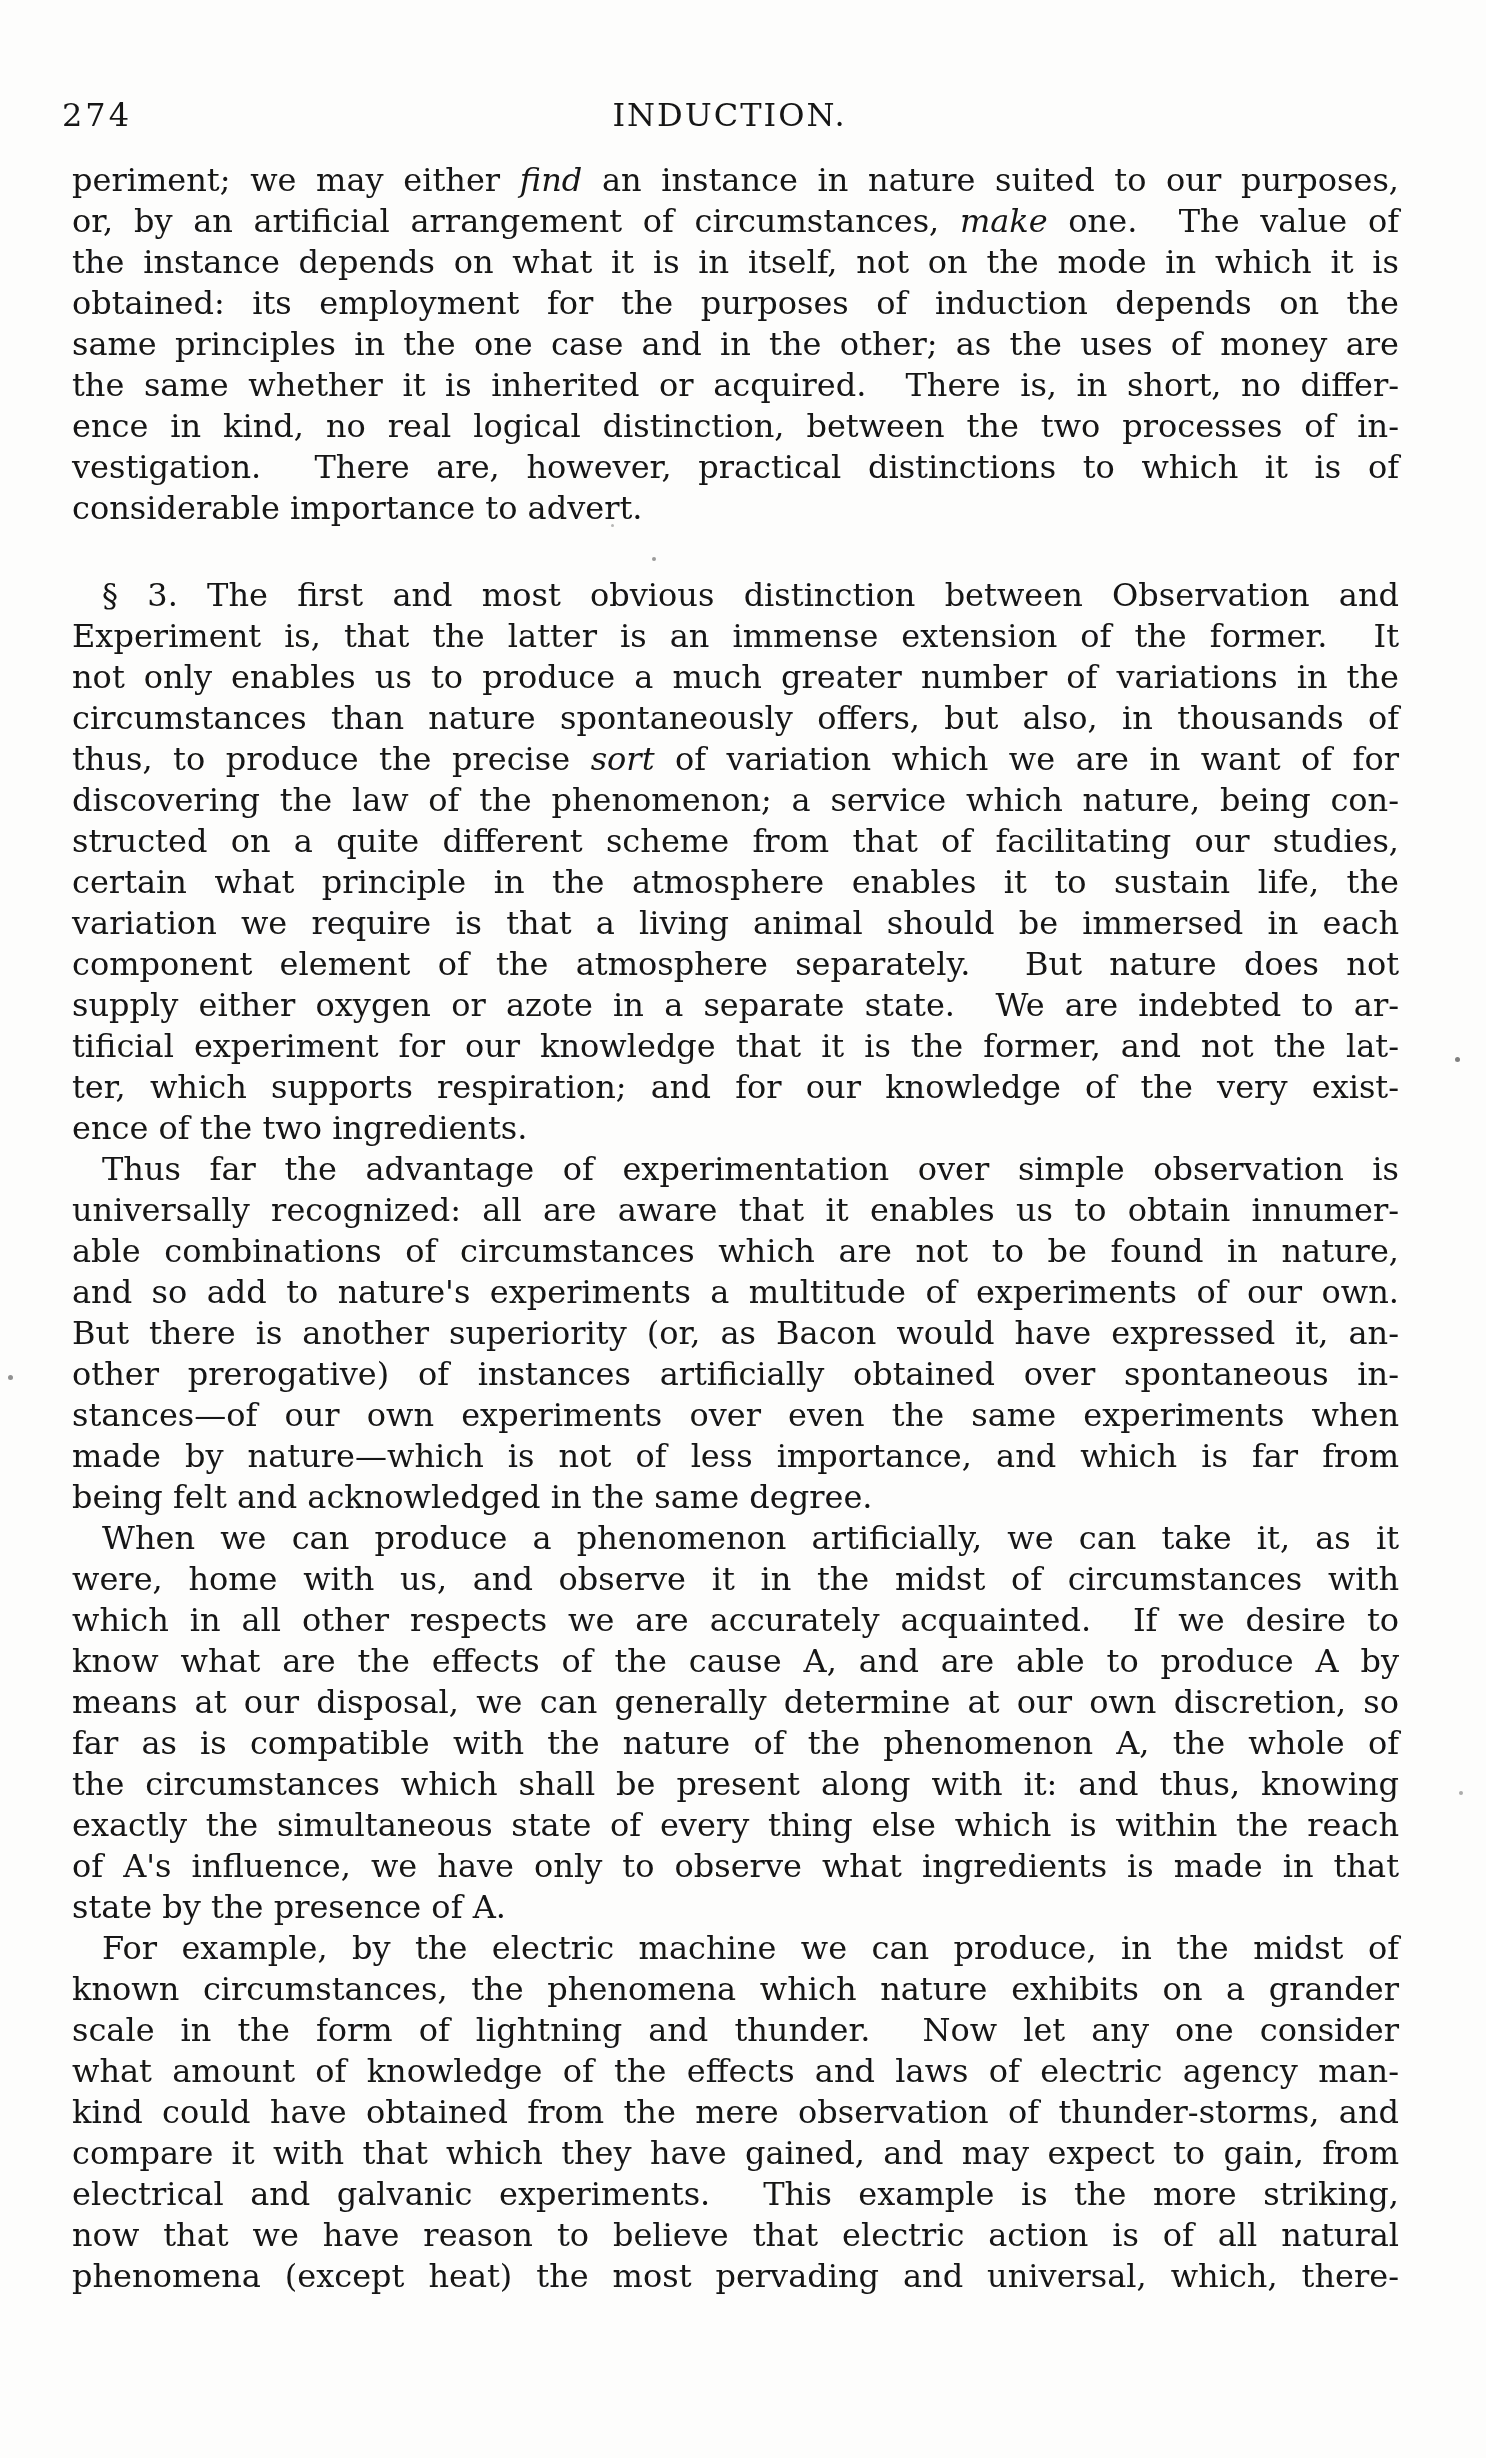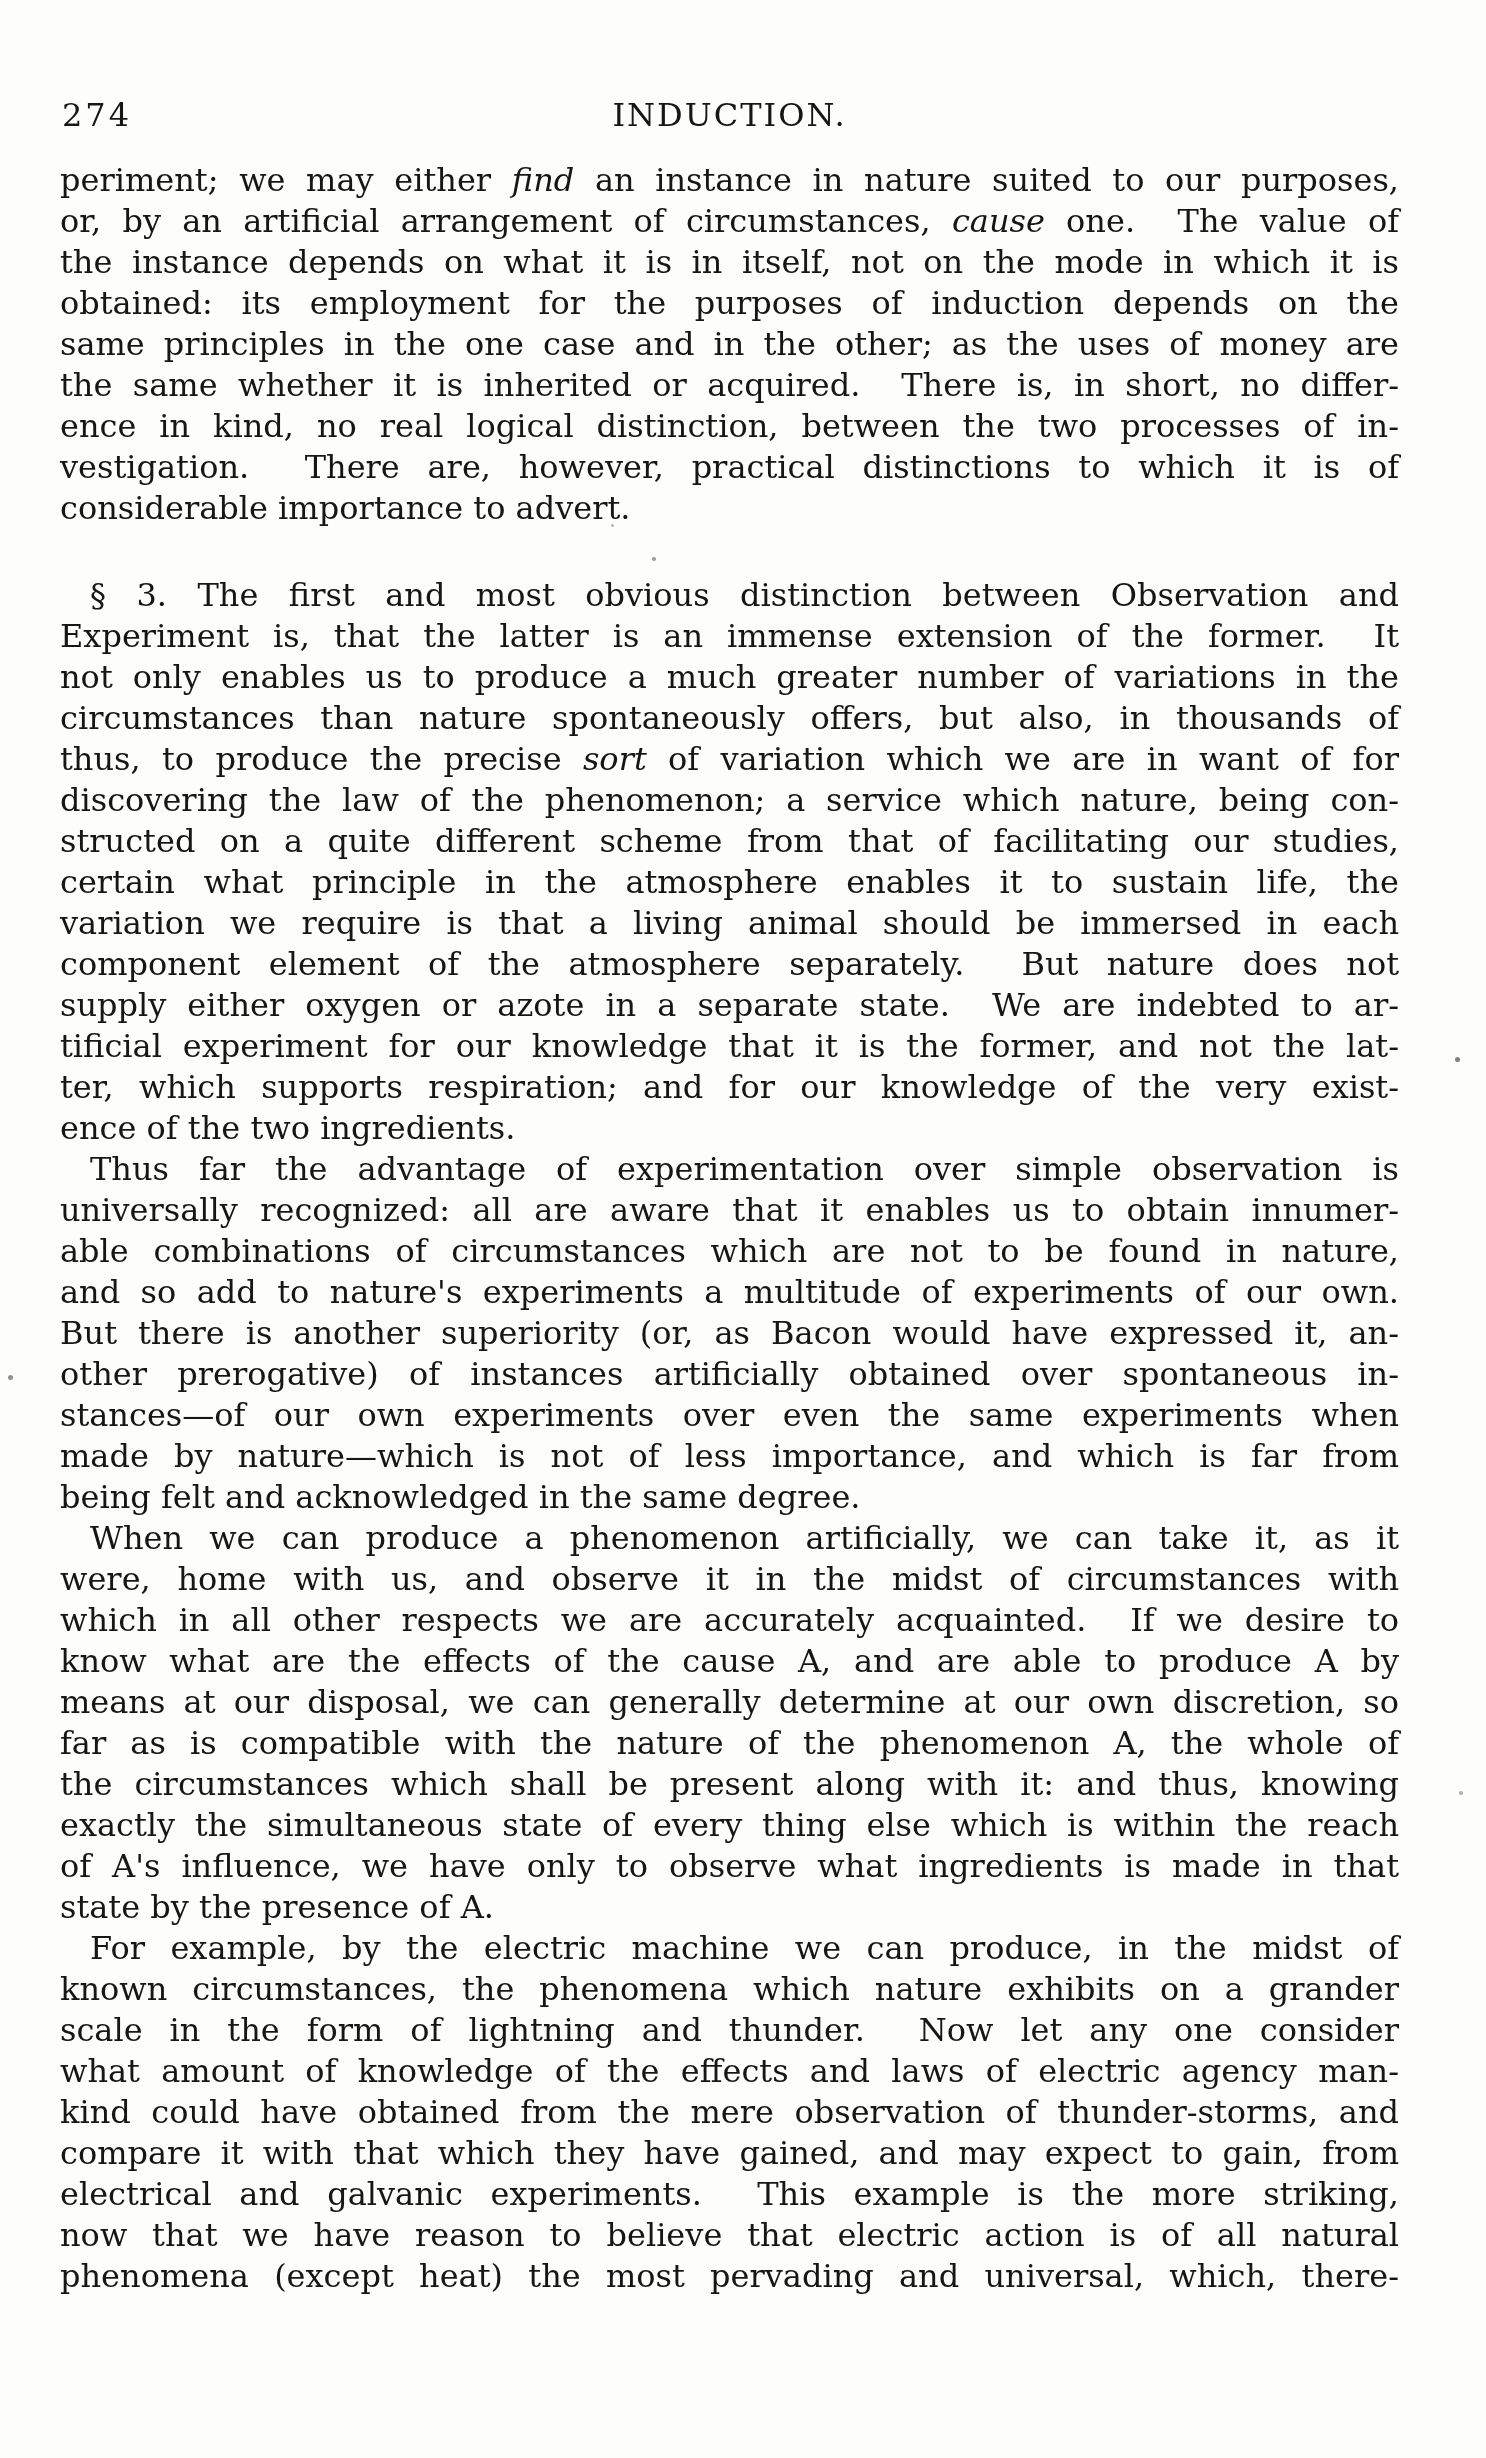--- a/index.html
+++ b/index.html
@@ -42,20 +42,21 @@
   }
   .paragraph.section-gap {
     margin-top: 46px;
   }
   .line {
     line-height: 41px;
     height: 41px;
     text-align: justify;
     text-align-last: justify;
     white-space: normal;
+    margin-left: 12px;
   }
   .line.indent {
     text-indent: 30px;
   }
   .line.last {
     text-align-last: left;
   }
   .line i {
     font-style: italic;
   }
@@ -76,21 +77,21 @@
 
 <div class="page">
   <div class="running-header">
     <span class="page-number">274</span>
     <div class="head-title">INDUCTION.</div>
   </div>
 
   <div class="page-body">
       <div class="paragraph">
         <div class="line"><span>periment; we may either </span><i>find</i><span> an instance in nature suited to our purposes,</span></div>
-        <div class="line"><span>or, by an artificial arrangement of circumstances, </span><i>cause</i><span> one.&nbsp; The value of</span></div>
+        <div class="line"><span>or, by an artificial arrangement of circumstances, </span><i>make</i><span> one.&nbsp; The value of</span></div>
         <div class="line"><span>the instance depends on what it is in itself, not on the mode in which it is</span></div>
         <div class="line"><span>obtained: its employment for the purposes of induction depends on the</span></div>
         <div class="line"><span>same principles in the one case and in the other; as the uses of money are</span></div>
         <div class="line"><span>the same whether it is inherited or acquired.&nbsp; There is, in short, no differ-</span></div>
         <div class="line"><span>ence in kind, no real logical distinction, between the two processes of in-</span></div>
         <div class="line"><span>vestigation.&nbsp; There are, however, practical distinctions to which it is of</span></div>
         <div class="line last"><span>considerable importance to advert.</span></div>
       </div>
       <div class="paragraph section-gap">
         <div class="line indent"><span>§ 3. The first and most obvious distinction between Observation and</span></div>

